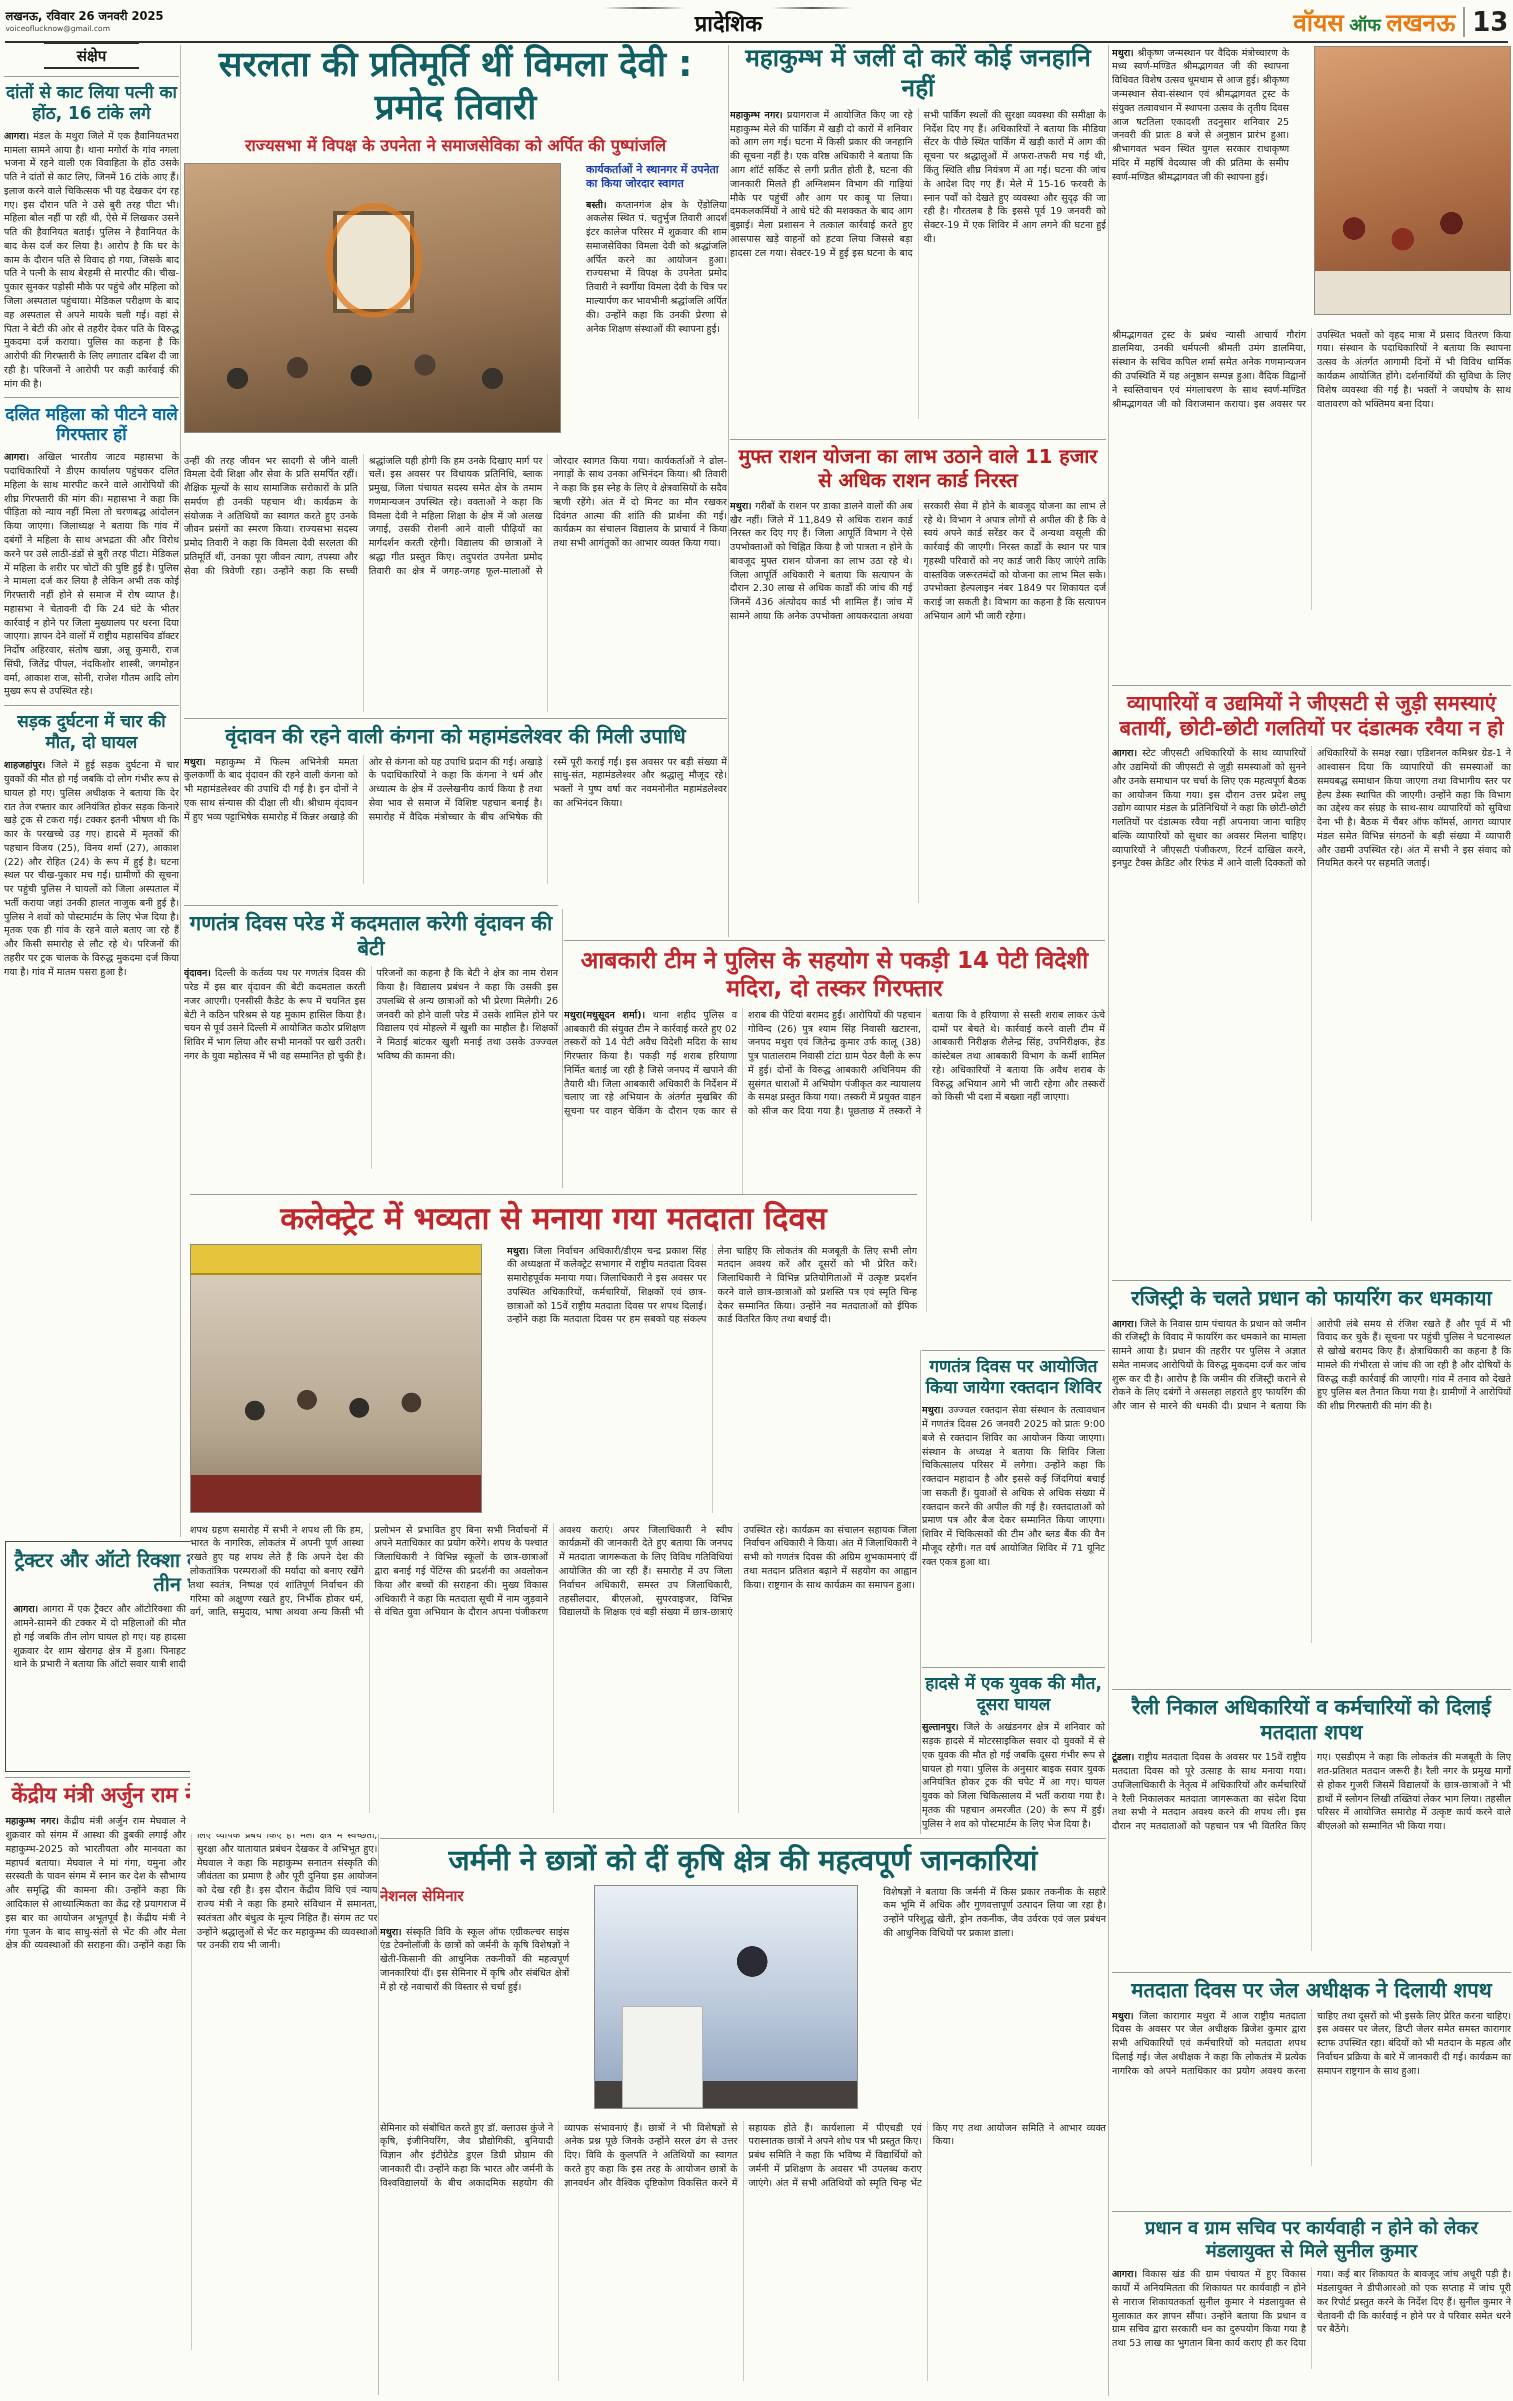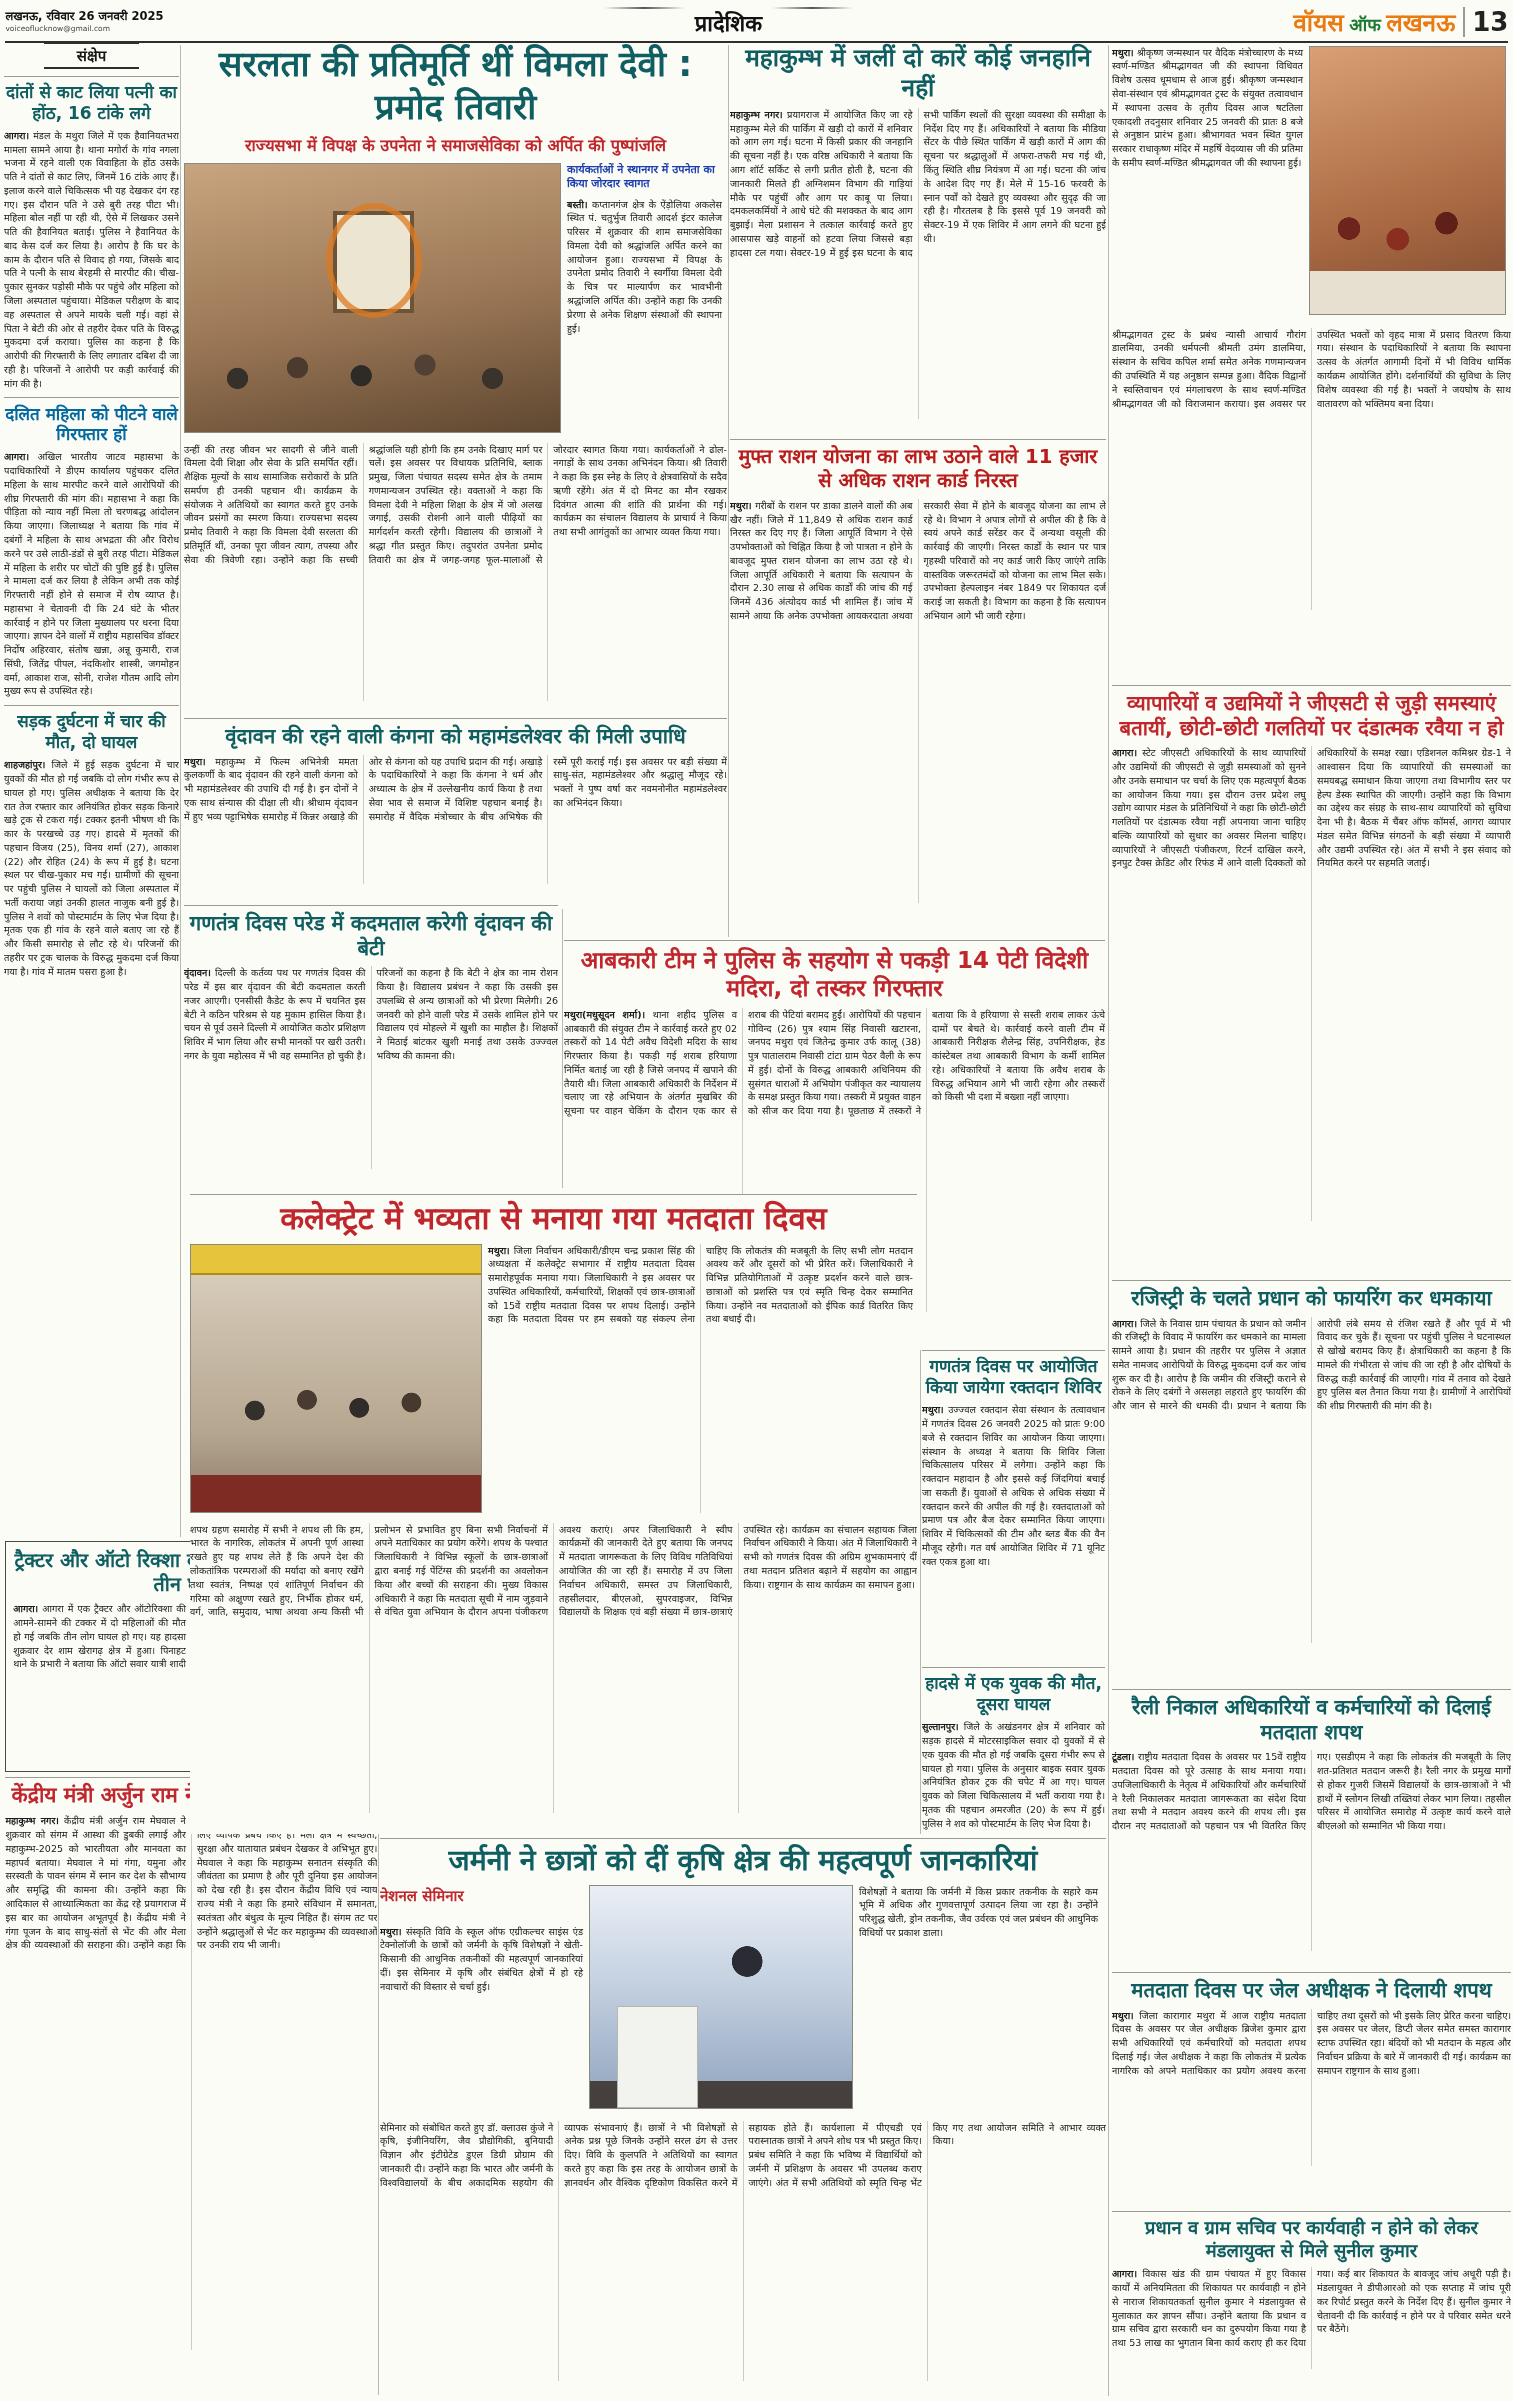--- a/index.html
+++ b/index.html
@@ -28,21 +28,21 @@
   .darkred{color:#b91c1c}
   .black{color:#0369a1}
   .subhead{font-weight:bold;text-align:center;font-size:16.3px;color:#c0272d;margin:1.4px 0 6.8px}
   .kicker{font-weight:bold;color:#c0272d;font-size:15px;margin-bottom:20px}
   .body-text{font-size:9.5px;line-height:1.45;text-align:justify;color:#1b1b1b}
   .dateline{font-weight:bold}
   .cols-2{column-count:2;column-gap:11px;column-rule:0.7px solid #ccccc3}
   .cols-3{column-count:3;column-gap:11px;column-rule:0.7px solid #ccccc3}
   .cols-4{column-count:4;column-gap:11px;column-rule:0.7px solid #ccccc3}
   .caption{color:#1d3fae;font-weight:bold;font-size:11px;line-height:1.35;margin-bottom:5.4px}
-  .row{display:flex;gap:6px}
+  .row{display:flex;gap:25px}
   
   .photo{position:relative;overflow:hidden;border:0.7px solid #8a8a82;flex:0 0 auto}
   .ph-shape{position:absolute}
   .photo-main{background:
     radial-gradient(circle at 14% 80%, #35302a 0 10.2px, transparent 11px),
     radial-gradient(circle at 30% 76%, #4a3b2e 0 10.2px, transparent 11px),
     radial-gradient(circle at 47% 79%, #2e2a26 0 10.2px, transparent 11px),
     radial-gradient(circle at 64% 75%, #514134 0 10.2px, transparent 11px),
     radial-gradient(circle at 82% 80%, #3a332c 0 10.2px, transparent 11px),
     linear-gradient(170deg,#c8a57e 0%,#9a7655 55%,#5f4831 100%)}
@@ -153,21 +153,21 @@
         <div class="ph-shape" style="left:141px;top:39px;width:96px;height:115px;border:6.1px solid rgba(221,122,32,.75);border-radius:50%"></div>
       </div>
       <div style="width:155px">
         <div class="caption">कार्यकर्ताओं ने स्थानगर में उपनेता का किया जोरदार स्वागत</div>
         <div class="body-text">
           <span class="dateline">बस्ती।</span>
           <span>कप्तानगंज क्षेत्र के ऐंड़ोलिया अकलेस स्थित पं. चतुर्भुज तिवारी आदर्श इंटर कालेज परिसर में शुक्रवार की शाम समाजसेविका विमला देवी को श्रद्धांजलि अर्पित करने का आयोजन हुआ। राज्यसभा में विपक्ष के उपनेता प्रमोद तिवारी ने स्वर्गीया विमला देवी के चित्र पर माल्यार्पण कर भावभीनी श्रद्धांजलि अर्पित की। उन्होंने कहा कि उनकी प्रेरणा से अनेक शिक्षण संस्थाओं की स्थापना हुई।</span>
         </div>
       </div>
     </div>
-    <div class="body-text cols-3" style="margin-top:7px;height:258px">
+    <div class="body-text cols-3" style="margin-top:18px;height:258px">
       <span>उन्हीं की तरह जीवन भर सादगी से जीने वाली विमला देवी शिक्षा और सेवा के प्रति समर्पित रहीं। शैक्षिक मूल्यों के साथ सामाजिक सरोकारों के प्रति समर्पण ही उनकी पहचान थी। कार्यक्रम के संयोजक ने अतिथियों का स्वागत करते हुए उनके जीवन प्रसंगों का स्मरण किया। राज्यसभा सदस्य प्रमोद तिवारी ने कहा कि विमला देवी सरलता की प्रतिमूर्ति थीं, उनका पूरा जीवन त्याग, तपस्या और सेवा की त्रिवेणी रहा। उन्होंने कहा कि सच्ची श्रद्धांजलि यही होगी कि हम उनके दिखाए मार्ग पर चलें। इस अवसर पर विधायक प्रतिनिधि, ब्लाक प्रमुख, जिला पंचायत सदस्य समेत क्षेत्र के तमाम गणमान्यजन उपस्थित रहे। वक्ताओं ने कहा कि विमला देवी ने महिला शिक्षा के क्षेत्र में जो अलख जगाई, उसकी रोशनी आने वाली पीढ़ियों का मार्गदर्शन करती रहेगी। विद्यालय की छात्राओं ने श्रद्धा गीत प्रस्तुत किए। तदुपरांत उपनेता प्रमोद तिवारी का क्षेत्र में जगह-जगह फूल-मालाओं से जोरदार स्वागत किया गया। कार्यकर्ताओं ने ढोल-नगाड़ों के साथ उनका अभिनंदन किया। श्री तिवारी ने कहा कि इस स्नेह के लिए वे क्षेत्रवासियों के सदैव ऋणी रहेंगे। अंत में दो मिनट का मौन रखकर दिवंगत आत्मा की शांति की प्रार्थना की गई। कार्यक्रम का संचालन विद्यालय के प्राचार्य ने किया तथा सभी आगंतुकों का आभार व्यक्त किया गया।</span>
     </div>
   </div>
 
   <div class="story rt" style="left:184px;top:718px;width:543px;height:184px">
     <h2 class="hl teal" style="font-size:20.3px">वृंदावन की रहने वाली कंगना को महामंडलेश्वर की मिली उपाधि</h2>
     <div class="body-text cols-3" style="height:129px">
       <span class="dateline">मथुरा।</span>
       <span>महाकुम्भ में फिल्म अभिनेत्री ममता कुलकर्णी के बाद वृंदावन की रहने वाली कंगना को भी महामंडलेश्वर की उपाधि दी गई है। इन दोनों ने एक साथ संन्यास की दीक्षा ली थी। श्रीधाम वृंदावन में हुए भव्य पट्टाभिषेक समारोह में किन्नर अखाड़े की ओर से कंगना को यह उपाधि प्रदान की गई। अखाड़े के पदाधिकारियों ने कहा कि कंगना ने धर्म और अध्यात्म के क्षेत्र में उल्लेखनीय कार्य किया है तथा सेवा भाव से समाज में विशिष्ट पहचान बनाई है। समारोह में वैदिक मंत्रोच्चार के बीच अभिषेक की रस्में पूरी कराई गईं। इस अवसर पर बड़ी संख्या में साधु-संत, महामंडलेश्वर और श्रद्धालु मौजूद रहे। भक्तों ने पुष्प वर्षा कर नवमनोनीत महामंडलेश्वर का अभिनंदन किया।</span>
     </div>

